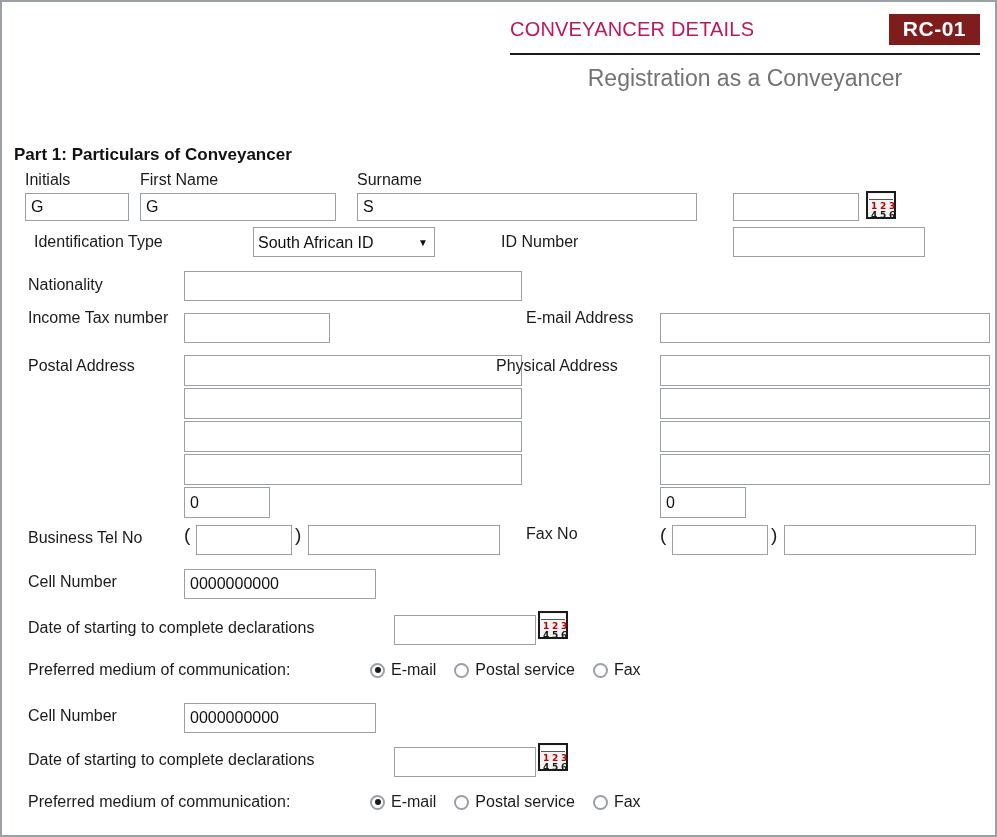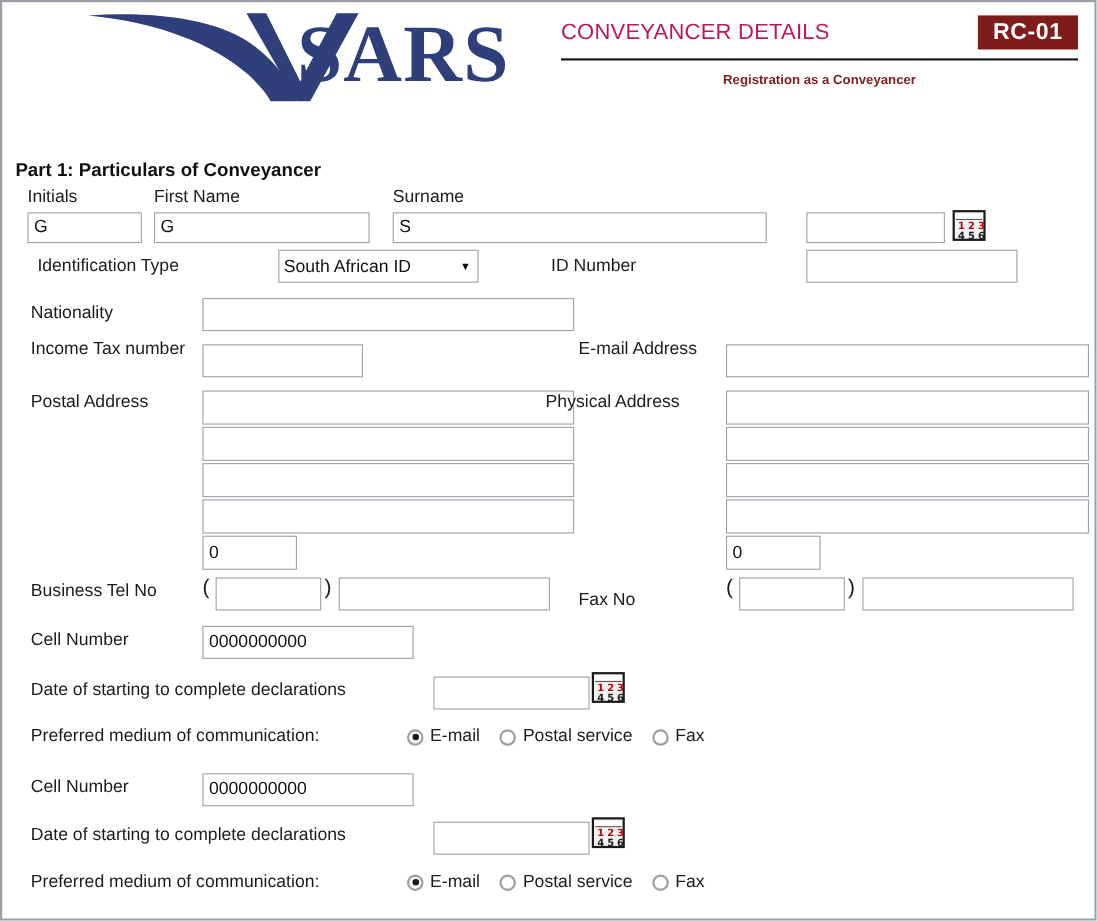--- a/index.html
+++ b/index.html
@@ -50,23 +50,23 @@
     font-size: 21px;
     padding: 3px 14px 4px 14px;
     letter-spacing: 0.5px;
   }
   .hr-rule {
     border-top: 2px solid #1a1a1a;
     margin-top: 8px;
     margin-bottom: 10px;
   }
   .hr-sub {
-    font-size: 12px;
-    font-weight: bold;
-    color: #7f1d1d;
+    font-size: 23px;
+    font-weight: normal;
+    color: #737373;
     text-align: center;
   }
 
   
   .body-area {
     position: relative;
     padding: 0 10px;
     margin-top: 39px;
   }
   .part-title {
@@ -159,27 +159,20 @@
   }
   .paren { font-size: 19px; color: #1b1b1b; }
 </style>
 </head>
 <body>
 
 <div id="page">
 
   <div class="header">
 
-    <div class="logo">
-      <svg width="420" height="96" viewBox="0 0 420 96" xmlns="http://www.w3.org/2000/svg">
-        <path d="M6 8 C70 14 120 34 152 62 C160 70 168 78 172 86 L196 86 C190 70 178 52 160 38 C128 12 72 4 6 8 Z" fill="#2f3f7a"></path>
-        <path d="M150 6 L196 86 L208 86 L252 6 L232 6 L199 68 L168 6 Z" fill="#2f3f7a"></path>
-        <text x="196" y="68" font-family="'Liberation Serif', serif" font-size="74" font-weight="bold" fill="#2f3f7a" letter-spacing="1">SARS</text>
-      </svg>
-    </div>
 
     <div class="header-right">
       <div class="hr-top">
         <div class="hr-title">CONVEYANCER DETAILS</div>
         <div class="form-code">RC-01</div>
       </div>
       <div class="hr-rule"></div>
       <div class="hr-sub">Registration as a Conveyancer</div>
     </div>
   </div>
@@ -254,21 +247,21 @@
       <input class="field abs" style="left: 648px; top: 132px; width: 86px; height: 31px;" value="0">
     </div>
 
     <div class="row" style="height:44px;">
       <div class="abs lbl" style="left:16px; top:6px;">Business Tel No</div>
       <span class="abs paren" style="left:172px; top:1px;">(</span>
       <input class="field abs tall" style="left: 184px; top: 2px; width: 96px;" value="">
       <span class="abs paren" style="left:283px; top:1px;">)</span>
       <input class="field abs tall" style="left: 296px; top: 2px; width: 192px;" value="">
 
-      <div class="abs lbl" style="left:514px; top:14px;">Fax No</div>
+      <div class="abs lbl" style="left:514px; top:2px;">Fax No</div>
       <span class="abs paren" style="left:648px; top:1px;">(</span>
       <input class="field abs tall" style="left: 660px; top: 2px; width: 96px;" value="">
       <span class="abs paren" style="left:759px; top:1px;">)</span>
       <input class="field abs tall" style="left: 772px; top: 2px; width: 192px;" value="">
     </div>
 
     <div class="row" style="height:44px;">
       <div class="abs lbl" style="left:16px; top:6px;">Cell Number</div>
       <input class="field abs tall" style="left: 172px; top: 2px; width: 192px;" value="0000000000">
     </div>

